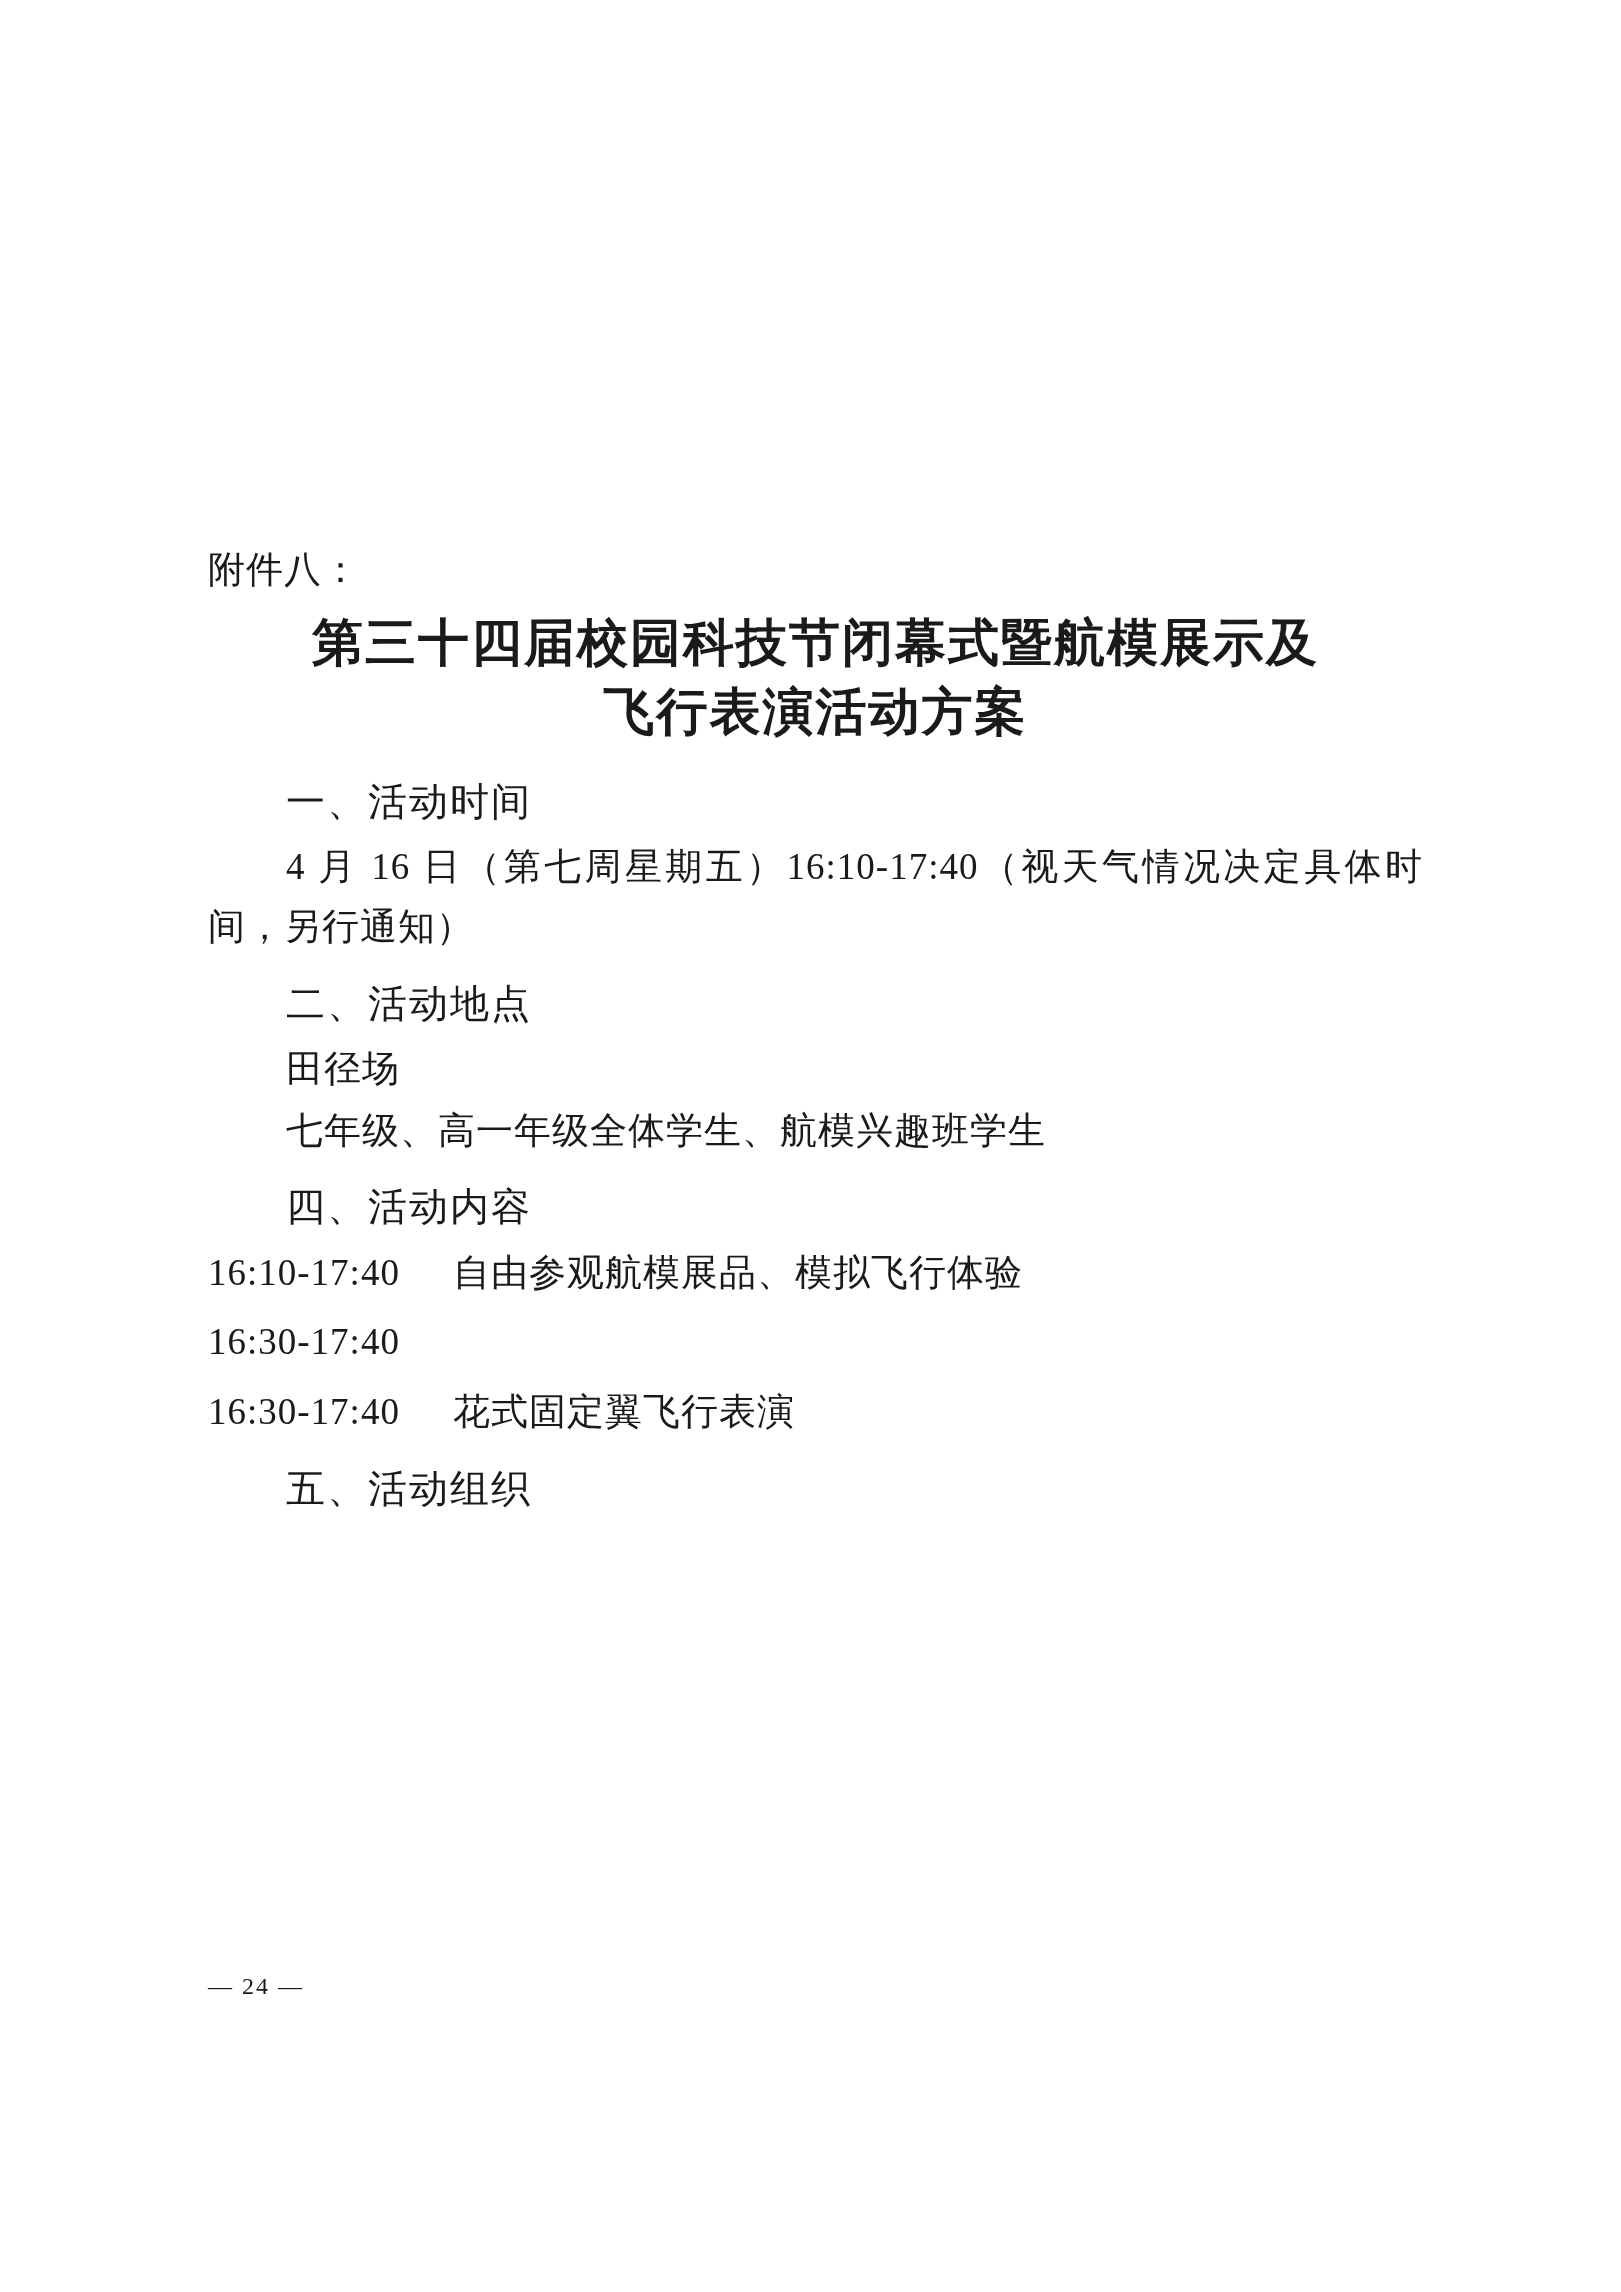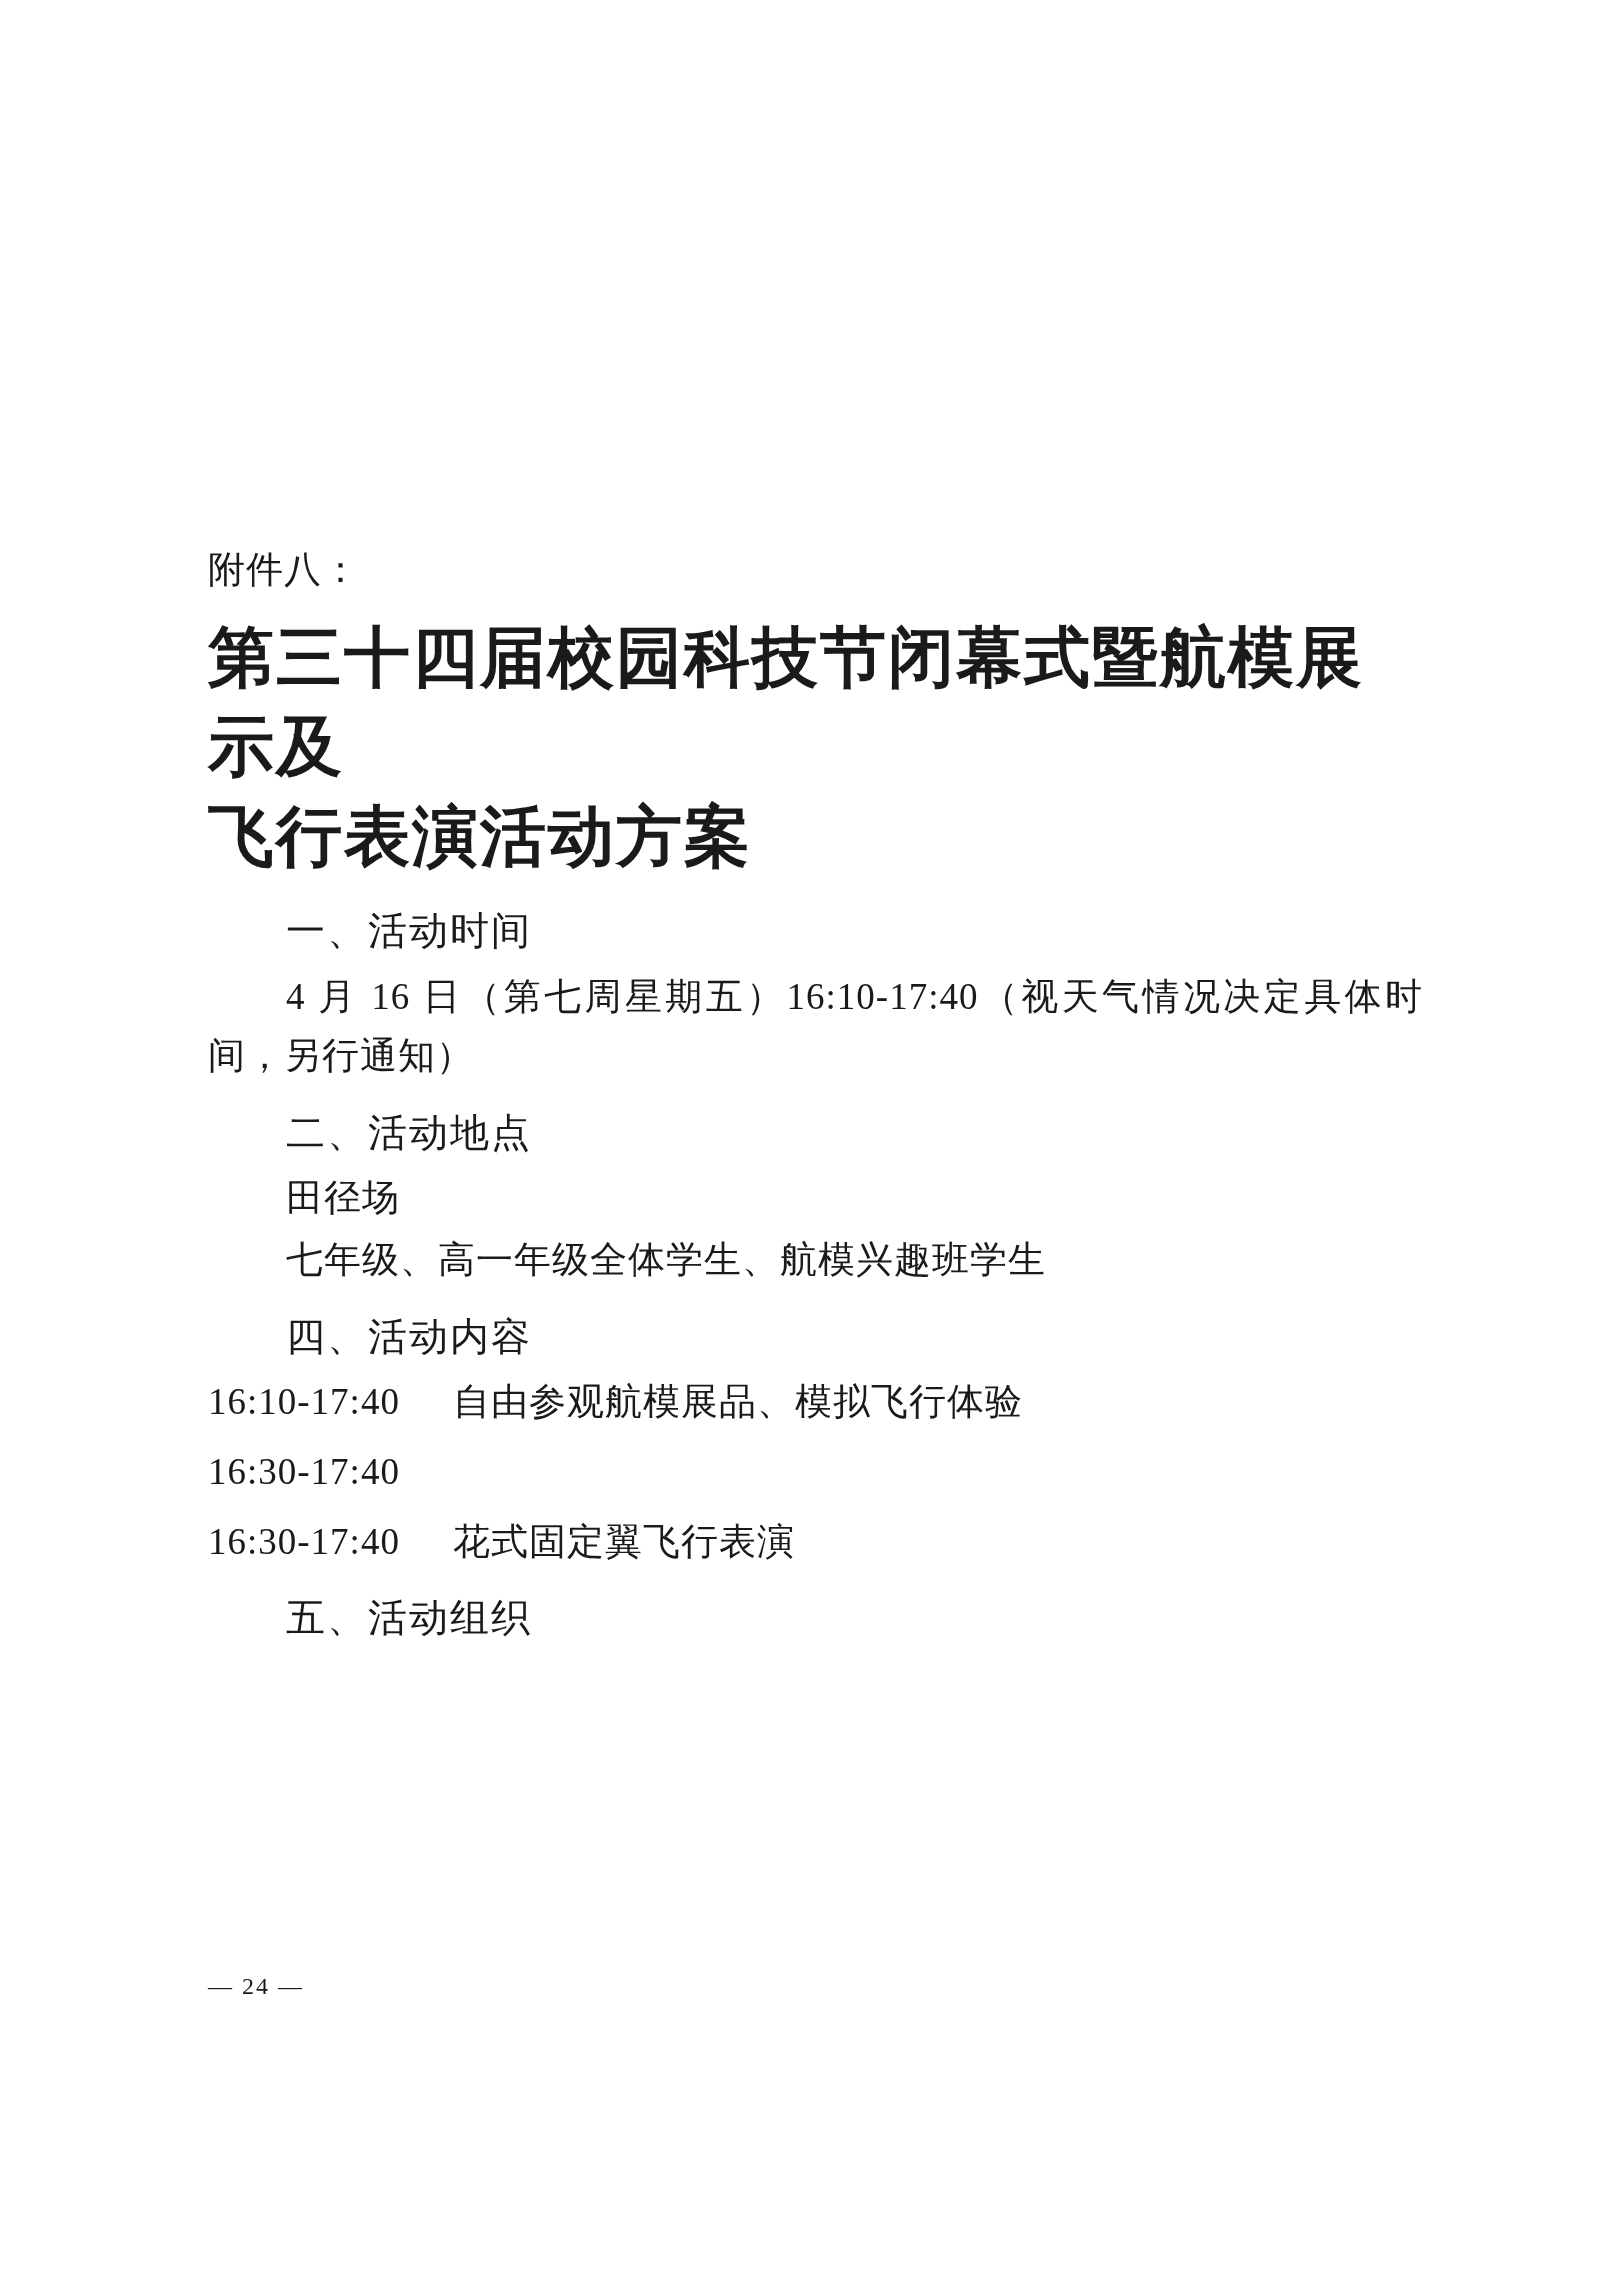--- a/index.html
+++ b/index.html
@@ -30,27 +30,27 @@
     width: 1215px;
   }
   .attachment-label {
     font-size: 37px;
     line-height: 1.4;
     letter-spacing: 1px;
     margin: 0 0 17.6px 0;
     font-family: "Liberation Serif", "DejaVu Serif", serif;
   }
   .doc-title {
-    text-align: left;
-    font-size: 66px;
+    text-align: center;
+    font-size: 51px;
     font-weight: bold;
     line-height: 1.35;
     letter-spacing: 2px;
     margin: 5.9px 0 19.6px 0;
-    font-family: Liberation Serif, serif;
+    font-family: Liberation Mono, monospace;
   }
   .doc-title .line {
     display: block;
   }
   .para {
     font-size: 39px;
     line-height: 1.58;
     letter-spacing: 1.5px;
     text-indent: 78px;
     margin: 0 0 3.9px 0;

